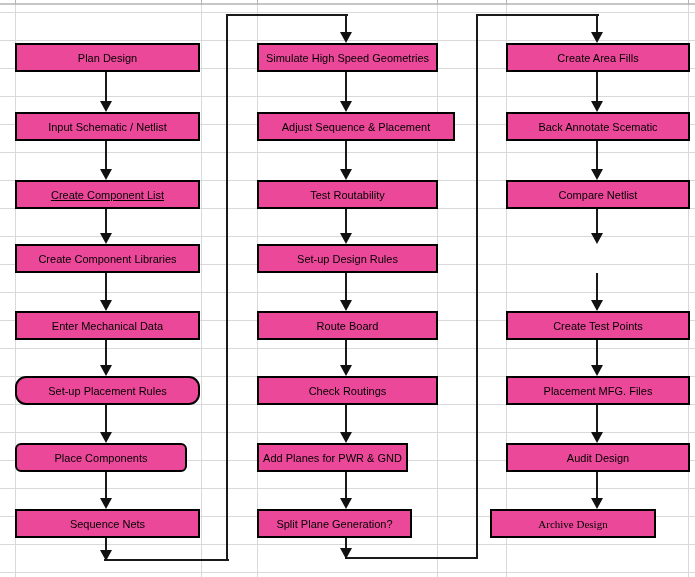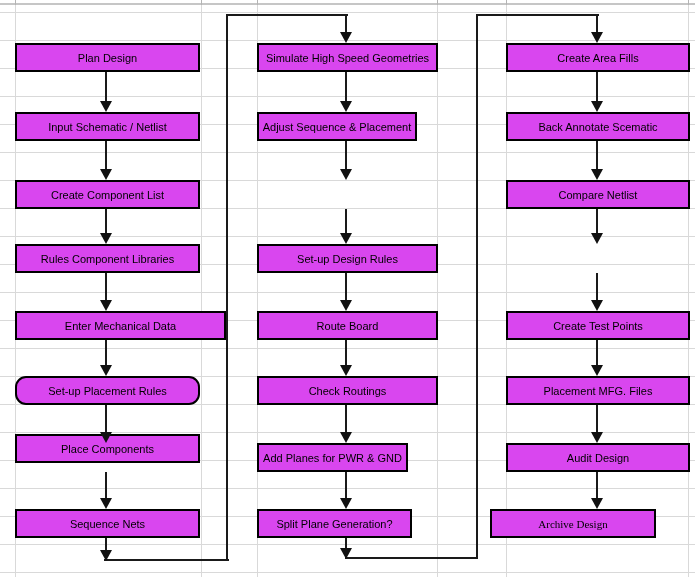--- a/index.html
+++ b/index.html
@@ -23,21 +23,21 @@
   .seg{position:absolute;background:#1a1a1a;z-index:1;}
   .arrowhead{
     position:absolute;width:0;height:0;z-index:3;
     border-left:6px solid transparent;border-right:6px solid transparent;
     border-top:11px solid #111111;
   }
 
   
   .flow-box{
     position:absolute;height:29px;box-sizing:border-box;z-index:2;
-    background:#d946ef;border:2px solid #000000;
+    background:#ec4899;border:2px solid #000000;
     display:flex;align-items:center;justify-content:center;
     font-size:11px;color:#000000;white-space:nowrap;
     letter-spacing:0px;
   }
 </style>
 </head>
 <body>
 
 <div id="canvas">
   <div class="grid-h"></div>
@@ -50,28 +50,29 @@
     <div class="grid-v" style="left: 257px;"></div>
     <div class="header-tick" style="left: 257px;"></div>
     <div class="grid-v" style="left: 437px;"></div>
     <div class="header-tick" style="left: 437px;"></div>
     <div class="grid-v" style="left: 506px;"></div>
     <div class="header-tick" style="left: 506px;"></div>
     <div class="grid-v" style="left: 688px;"></div>
     <div class="header-tick" style="left: 688px;"></div>
     <div class="flow-box" style="left: 15px; top: 43px; width: 185px;">Plan Design</div>
     <div class="flow-box" style="left: 15px; top: 112px; width: 185px;">Input Schematic / Netlist</div>
-    <div class="flow-box" style="left: 15px; top: 180px; width: 185px;">Create Component List</div>
-    <div class="flow-box" style="left: 15px; top: 244px; width: 185px;">Rules Component Libraries</div>
-    <div class="flow-box" style="left: 15px; top: 311px; width: 211px; text-align: right;">Enter Mechanical Data</div>
+    <div class="flow-box" style="left: 15px; top: 180px; width: 185px; text-decoration: underline;">Create Component List</div>
+    <div class="flow-box" style="left: 15px; top: 244px; width: 185px;">Create Component Libraries</div>
+    <div class="flow-box" style="left: 15px; top: 311px; width: 185px; text-align: right;">Enter Mechanical Data</div>
     <div class="flow-box" style="left: 15px; top: 376px; width: 185px; border-radius: 11px;">Set-up Placement Rules</div>
-    <div class="flow-box" style="left: 15px; top: 434px; width: 185px;">Place Components</div>
+    <div class="flow-box" style="left: 15px; top: 443px; width: 172px; border-radius: 6px;">Place Components</div>
     <div class="flow-box" style="left: 15px; top: 509px; width: 185px;">Sequence Nets</div>
     <div class="flow-box" style="left: 257px; top: 43px; width: 181px;">Simulate High Speed Geometries</div>
-    <div class="flow-box" style="left: 257px; top: 112px; width: 160px;">Adjust Sequence &amp; Placement</div>
+    <div class="flow-box" style="left: 257px; top: 112px; width: 198px;">Adjust Sequence &amp; Placement</div>
+    <div class="flow-box" style="left: 257px; top: 180px; width: 181px;">Test Routability</div>
     <div class="flow-box" style="left: 257px; top: 244px; width: 181px;">Set-up Design Rules</div>
     <div class="flow-box" style="left: 257px; top: 311px; width: 181px;">Route Board</div>
     <div class="flow-box" style="left: 257px; top: 376px; width: 181px;">Check Routings</div>
     <div class="flow-box" style="left: 257px; top: 443px; width: 151px;">Add Planes for PWR &amp; GND</div>
     <div class="flow-box" style="left: 257px; top: 509px; width: 155px;">Split Plane Generation?</div>
     <div class="flow-box" style="left: 506px; top: 43px; width: 184px;">Create Area Fills</div>
     <div class="flow-box" style="left: 506px; top: 112px; width: 184px;">Back Annotate Scematic</div>
     <div class="flow-box" style="left: 506px; top: 180px; width: 184px;">Compare Netlist</div>
     <div class="flow-box" style="left: 506px; top: 311px; width: 184px;">Create Test Points</div>
     <div class="flow-box" style="left: 506px; top: 376px; width: 184px;">Placement MFG. Files</div>

